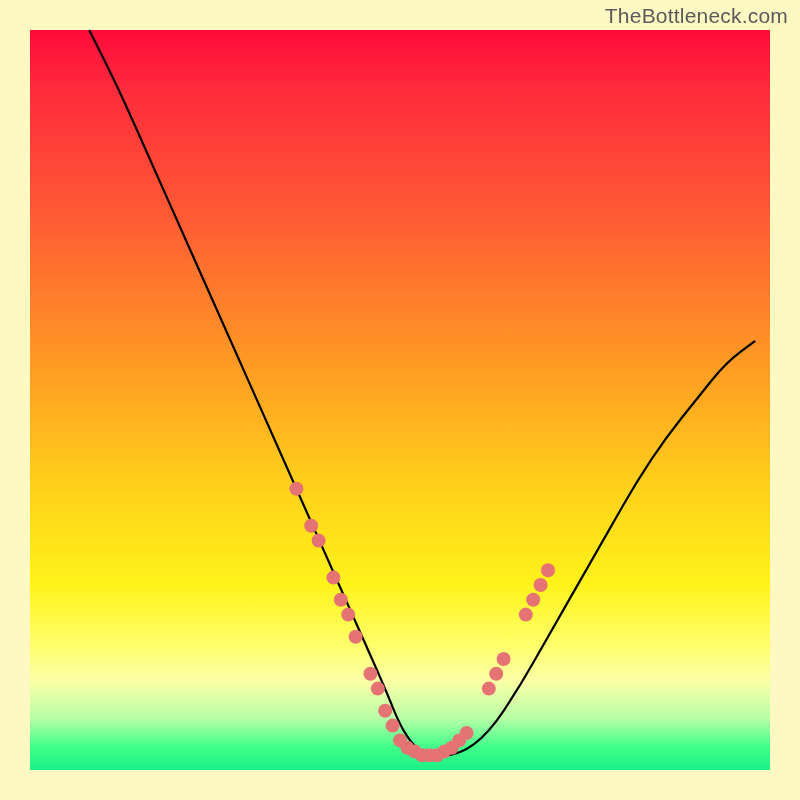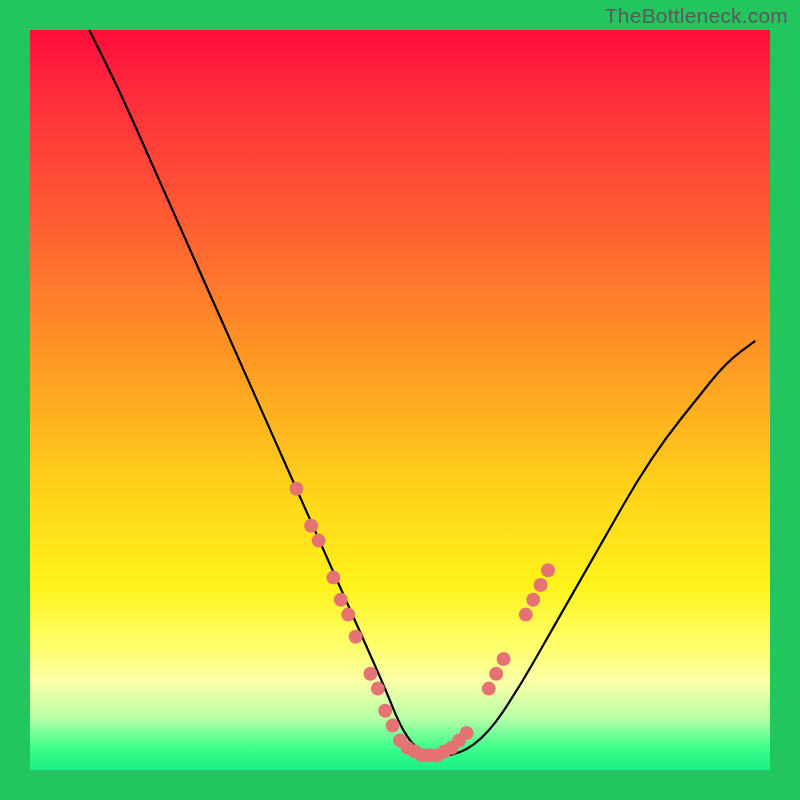--- a/index.html
+++ b/index.html
@@ -8,21 +8,21 @@
     width: 800px;
     height: 800px;
     overflow: hidden;
     background: #000;
     font-family: Arial, Helvetica, sans-serif;
   }
   .frame {
     position: relative;
     width: 800px;
     height: 800px;
-    background: #22c55e;
+    background: #fef9c3;
   }
   .plot {
     position: absolute;
     left: 30px;
     top: 30px;
     width: 740px;
     height: 740px;
     
     background: linear-gradient(
       to bottom,

